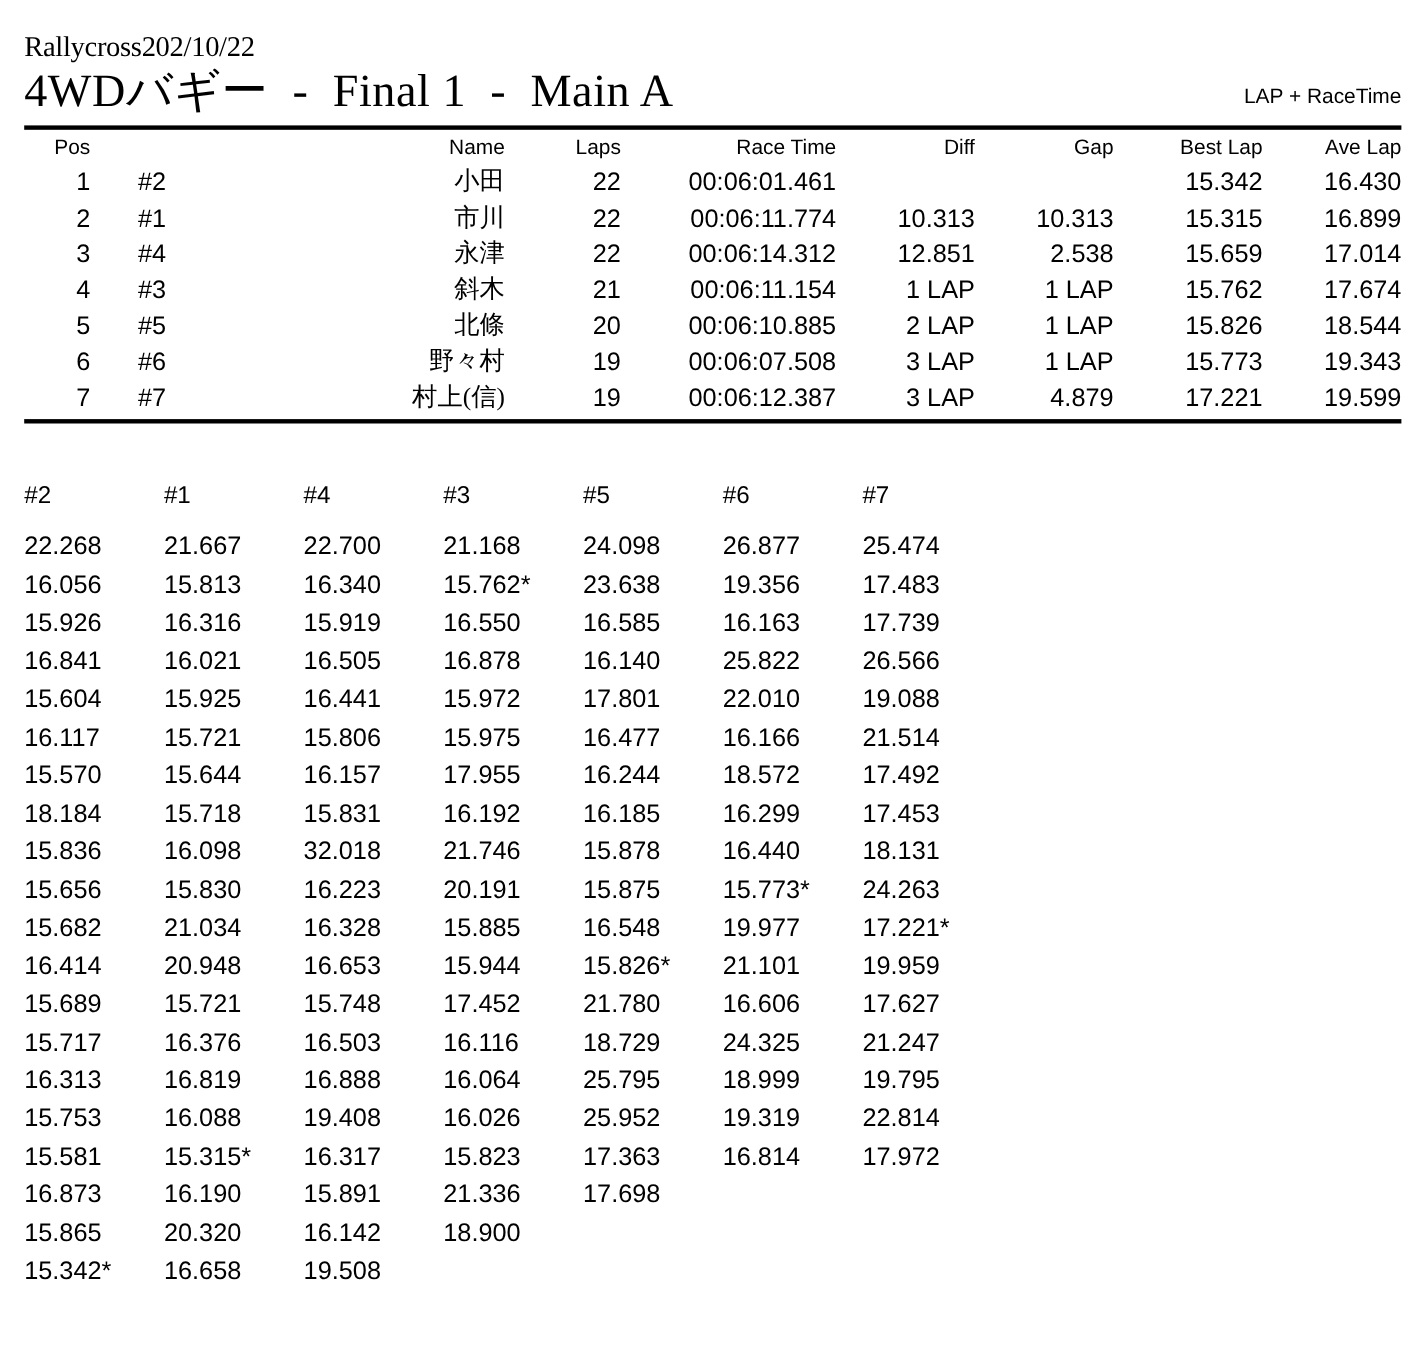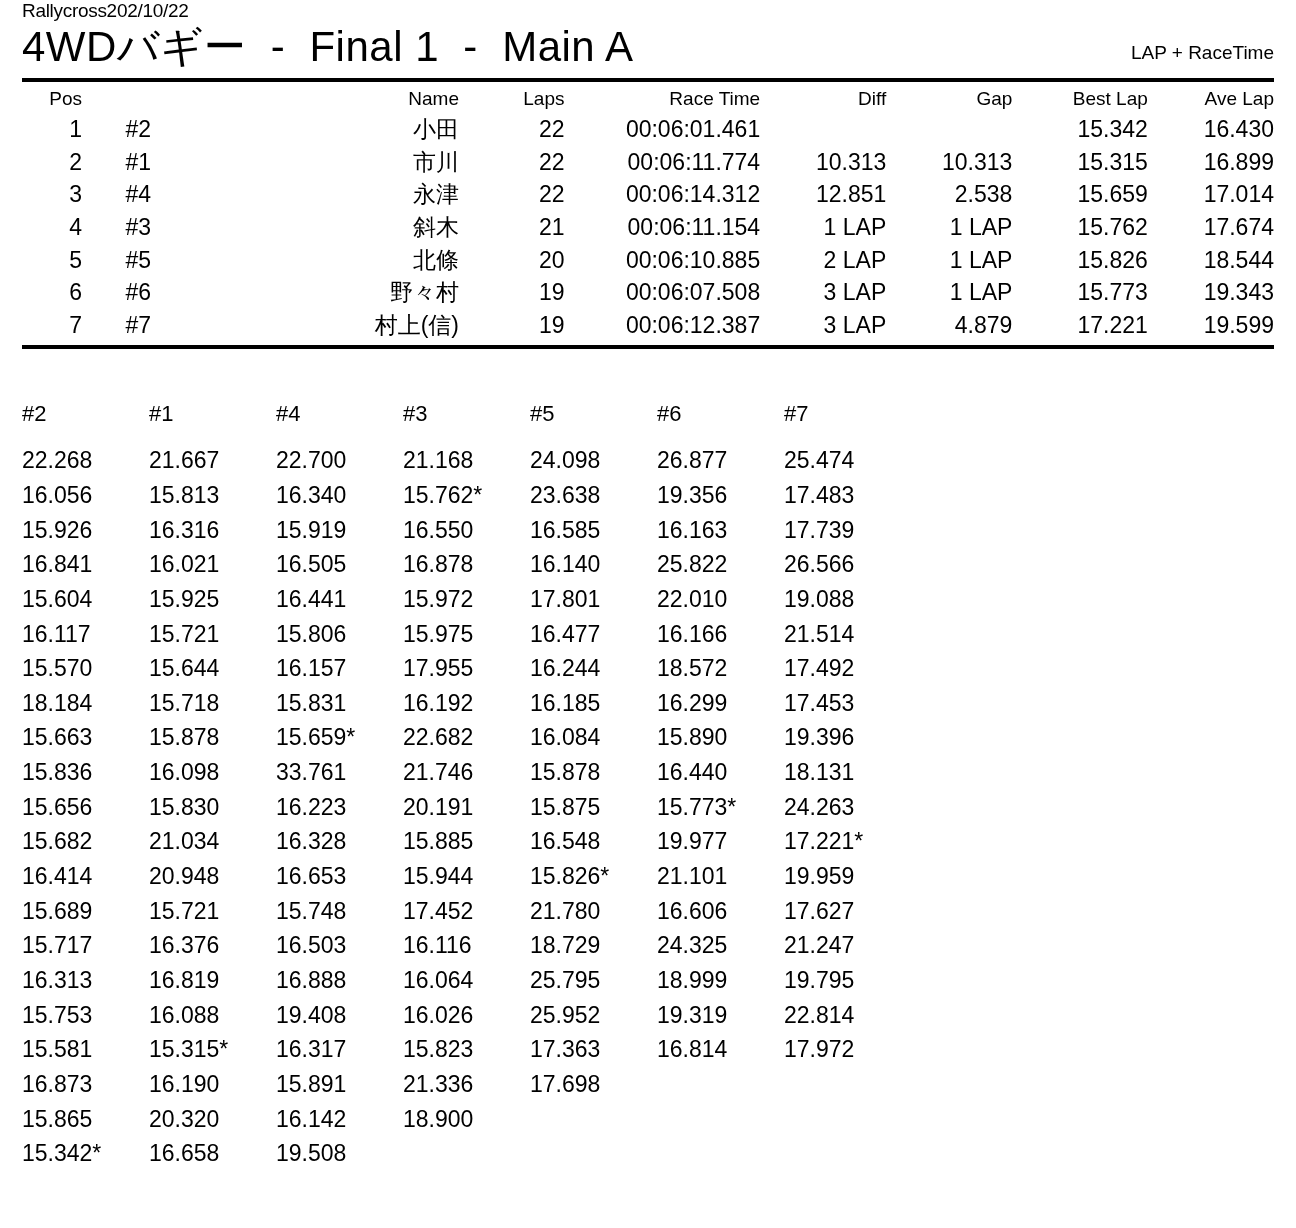--- a/index.html
+++ b/index.html
@@ -17,22 +17,24 @@
   .page {
     position: relative;
     width: 1296px;
     height: 1228px;
     box-sizing: border-box;
     padding: 0 22px;
   }
 
   
   .event-line {
-    font-size: 19px;
+    font-size: 26px;
+    padding-top: 28px;
     letter-spacing: -0.3px;
+    font-family: Liberation Serif, serif;
   }
   .title-row {
     display: flex;
     align-items: flex-end;
     justify-content: space-between;
     margin-top: 2px;
   }
   .title {
     font-size: 42px;
     letter-spacing: 0.5px;
@@ -76,21 +78,21 @@
   .c-name  { width: 300px; text-align: left; padding-left: 22px !important; }
   .c-laps  { width: 110px; }
   .c-time  { width: 200px; }
   .c-diff  { width: 130px; }
   .c-gap   { width: 130px; }
   .c-best  { width: 140px; margin-top: 20px; }
   .c-ave   { width: 130px; }
   th.c-name { text-align: left; padding-left: 22px; }
   th.c-pos  { text-align: left; }
   th.c-num  { text-align: left; }
-  .jp { font-family: Liberation Sans, sans-serif; }
+  .jp { font-family: Liberation Serif, serif; }
 
   
   .laps-wrap {
     margin-top: 52px;
   }
   table.laps {
     border-collapse: collapse;
     font-size: 23px;
   }
   table.laps th {
@@ -300,32 +302,23 @@
           <tr>
             <td class="col">18.184</td>
             <td class="col">15.718</td>
             <td class="col">15.831</td>
             <td class="col">16.192</td>
             <td class="col">16.185</td>
             <td class="col">16.299</td>
             <td class="col">17.453</td>
           </tr>
           <tr>
-            <td class="col">15.663</td>
-            <td class="col">15.878</td>
-            <td class="col">15.659*</td>
-            <td class="col">22.682</td>
-            <td class="col">16.084</td>
-            <td class="col">15.890</td>
-            <td class="col">19.396</td>
-          </tr>
-          <tr>
             <td class="col">15.836</td>
             <td class="col">16.098</td>
-            <td class="col">33.761</td>
+            <td class="col">32.018</td>
             <td class="col">21.746</td>
             <td class="col">15.878</td>
             <td class="col">16.440</td>
             <td class="col">18.131</td>
           </tr>
           <tr>
             <td class="col">15.656</td>
             <td class="col">15.830</td>
             <td class="col">16.223</td>
             <td class="col">20.191</td>

